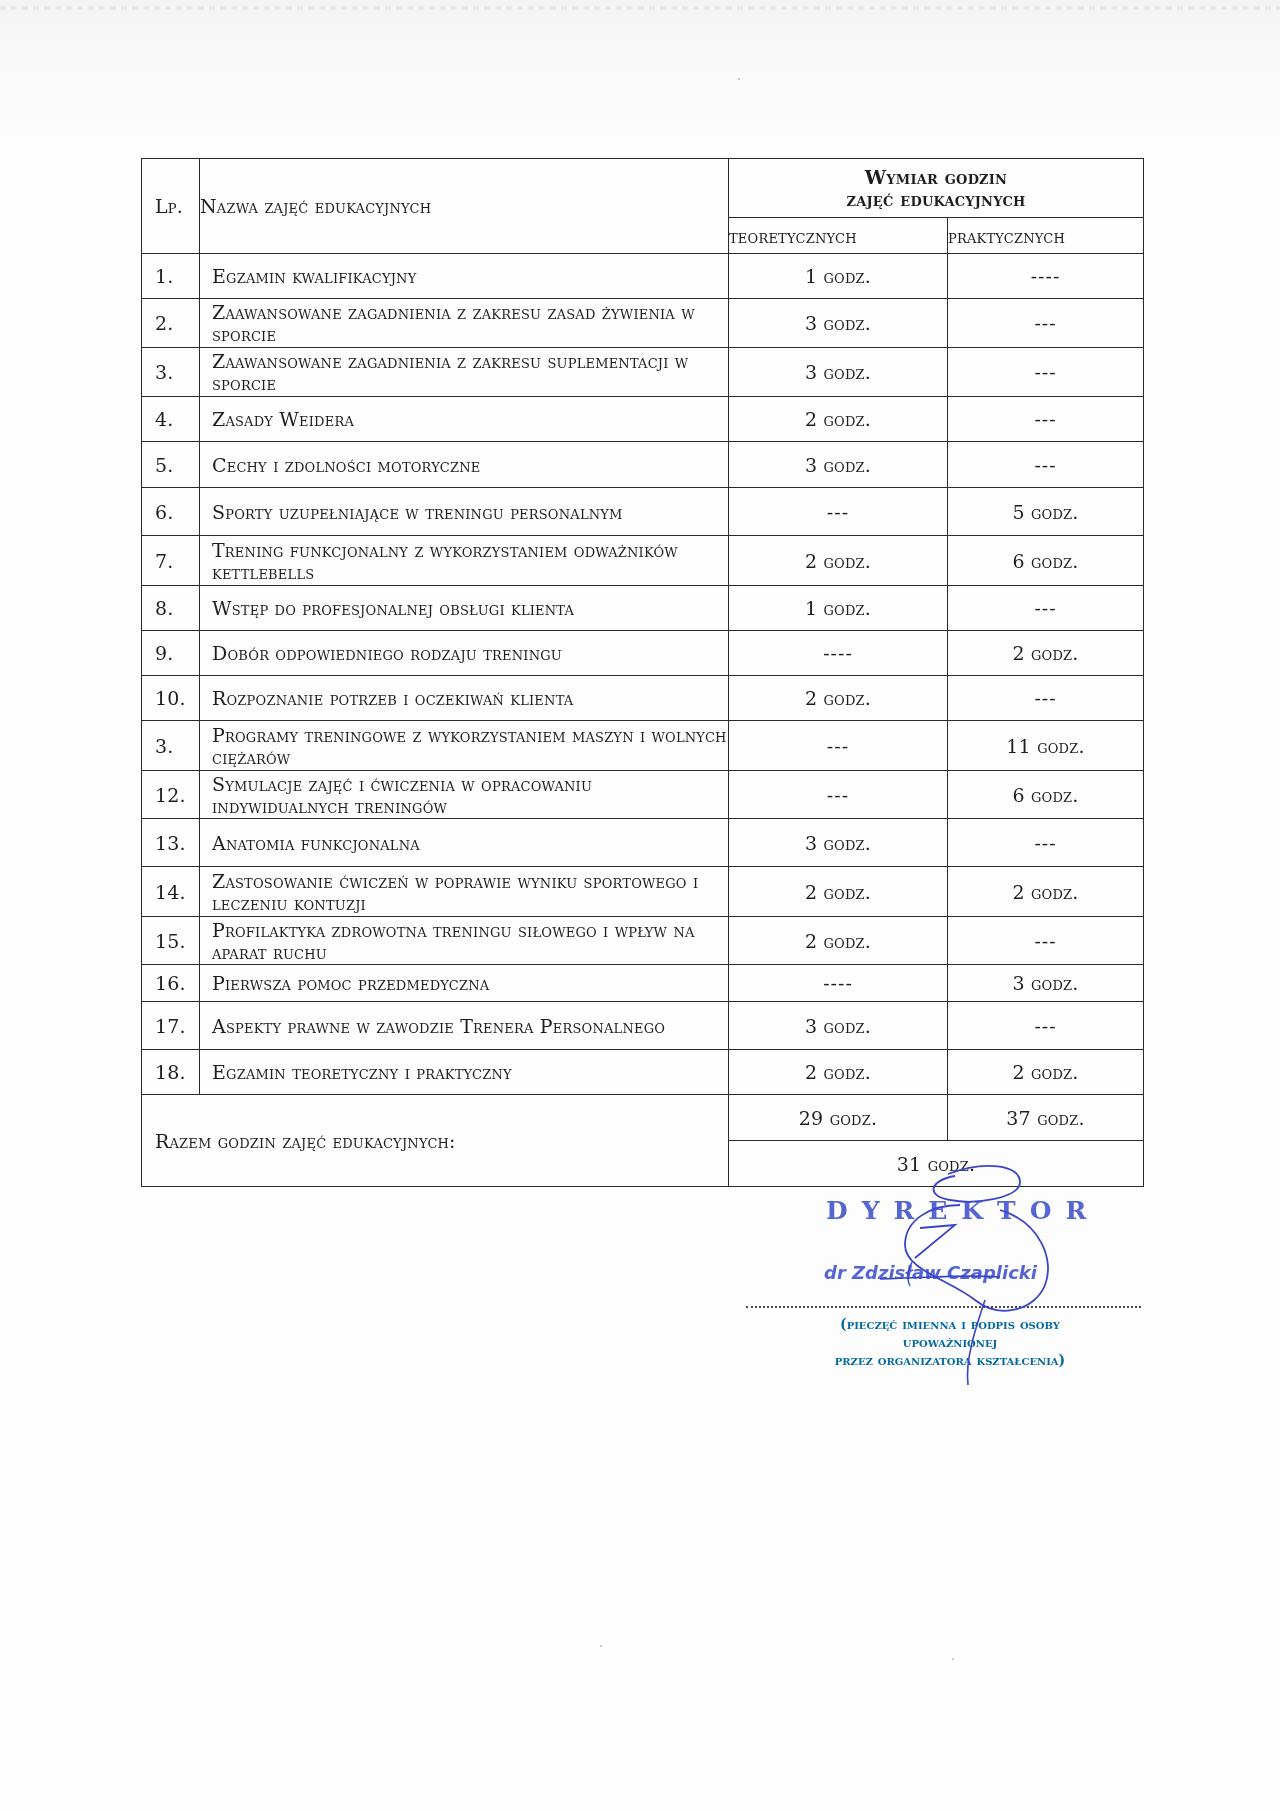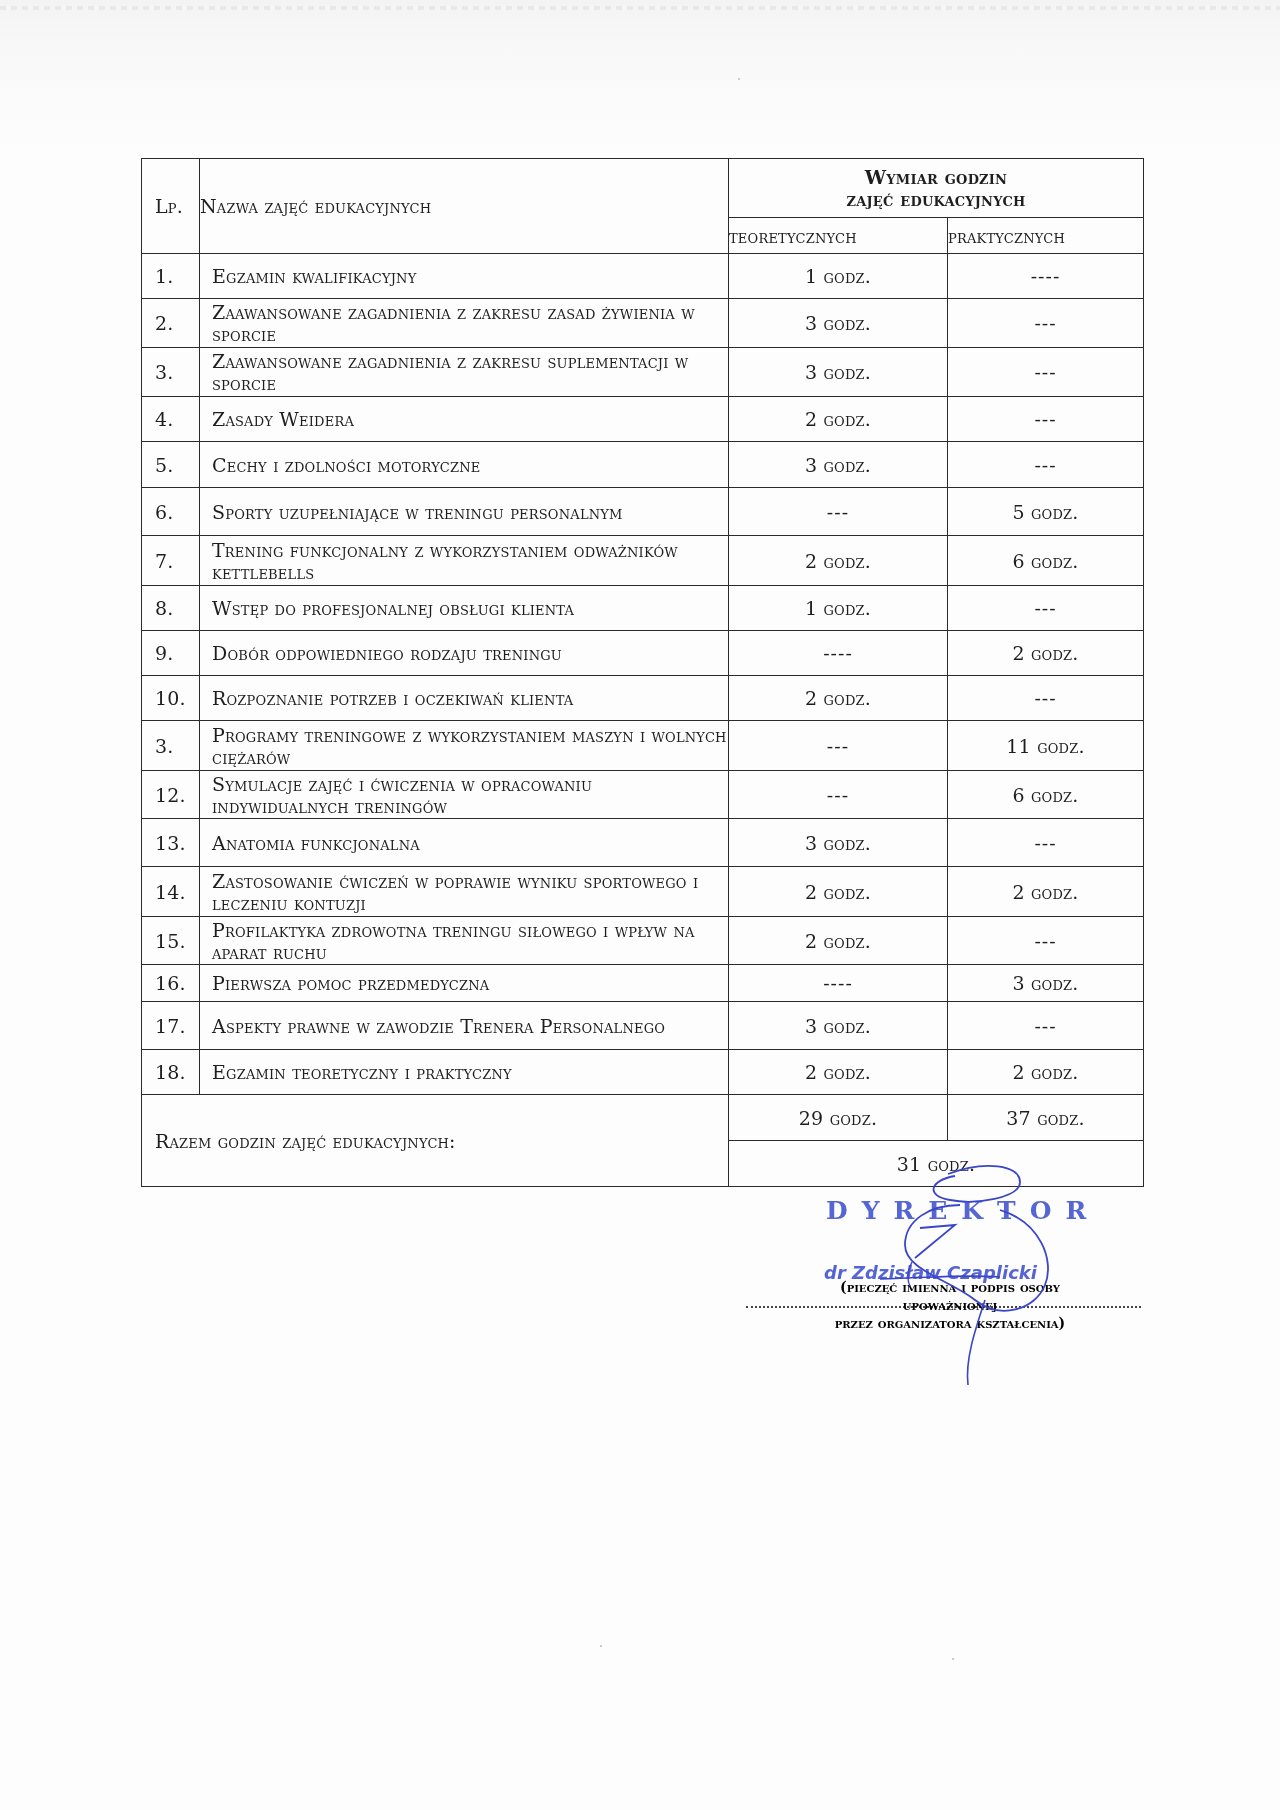--- a/index.html
+++ b/index.html
@@ -46,22 +46,22 @@
   .stamp-name {
     position:absolute; left:824px; top:1262px; width:230px;
     font-family:"DejaVu Sans", sans-serif; font-style:italic; font-weight:bold;
     color:#5565d3; font-size:18px;
   }
   .dotted {
     position:absolute; left:746px; top:1306px; width:395px; height:0;
     border-top:2px dotted #444;
   }
   .caption {
-    position:absolute; left:760px; top:1278px; width:380px;
-    text-align:center; font-size:14px; line-height:18px; color:#000000;
+    position:absolute; left:760px; top:1315px; width:380px;
+    text-align:center; font-size:14px; line-height:18px; color:#0369a1;
     font-variant:small-caps; font-weight:bold;
   }
   .sig { position:absolute; left:0; top:0; width:1280px; height:1810px; pointer-events:none; }
   .speck { position:absolute; width:2px; height:2px; background:#bbb; border-radius:1px; }
 </style>
 </head>
 <body>
 
 <div class="noise"></div>
 <div class="noise2"></div>

